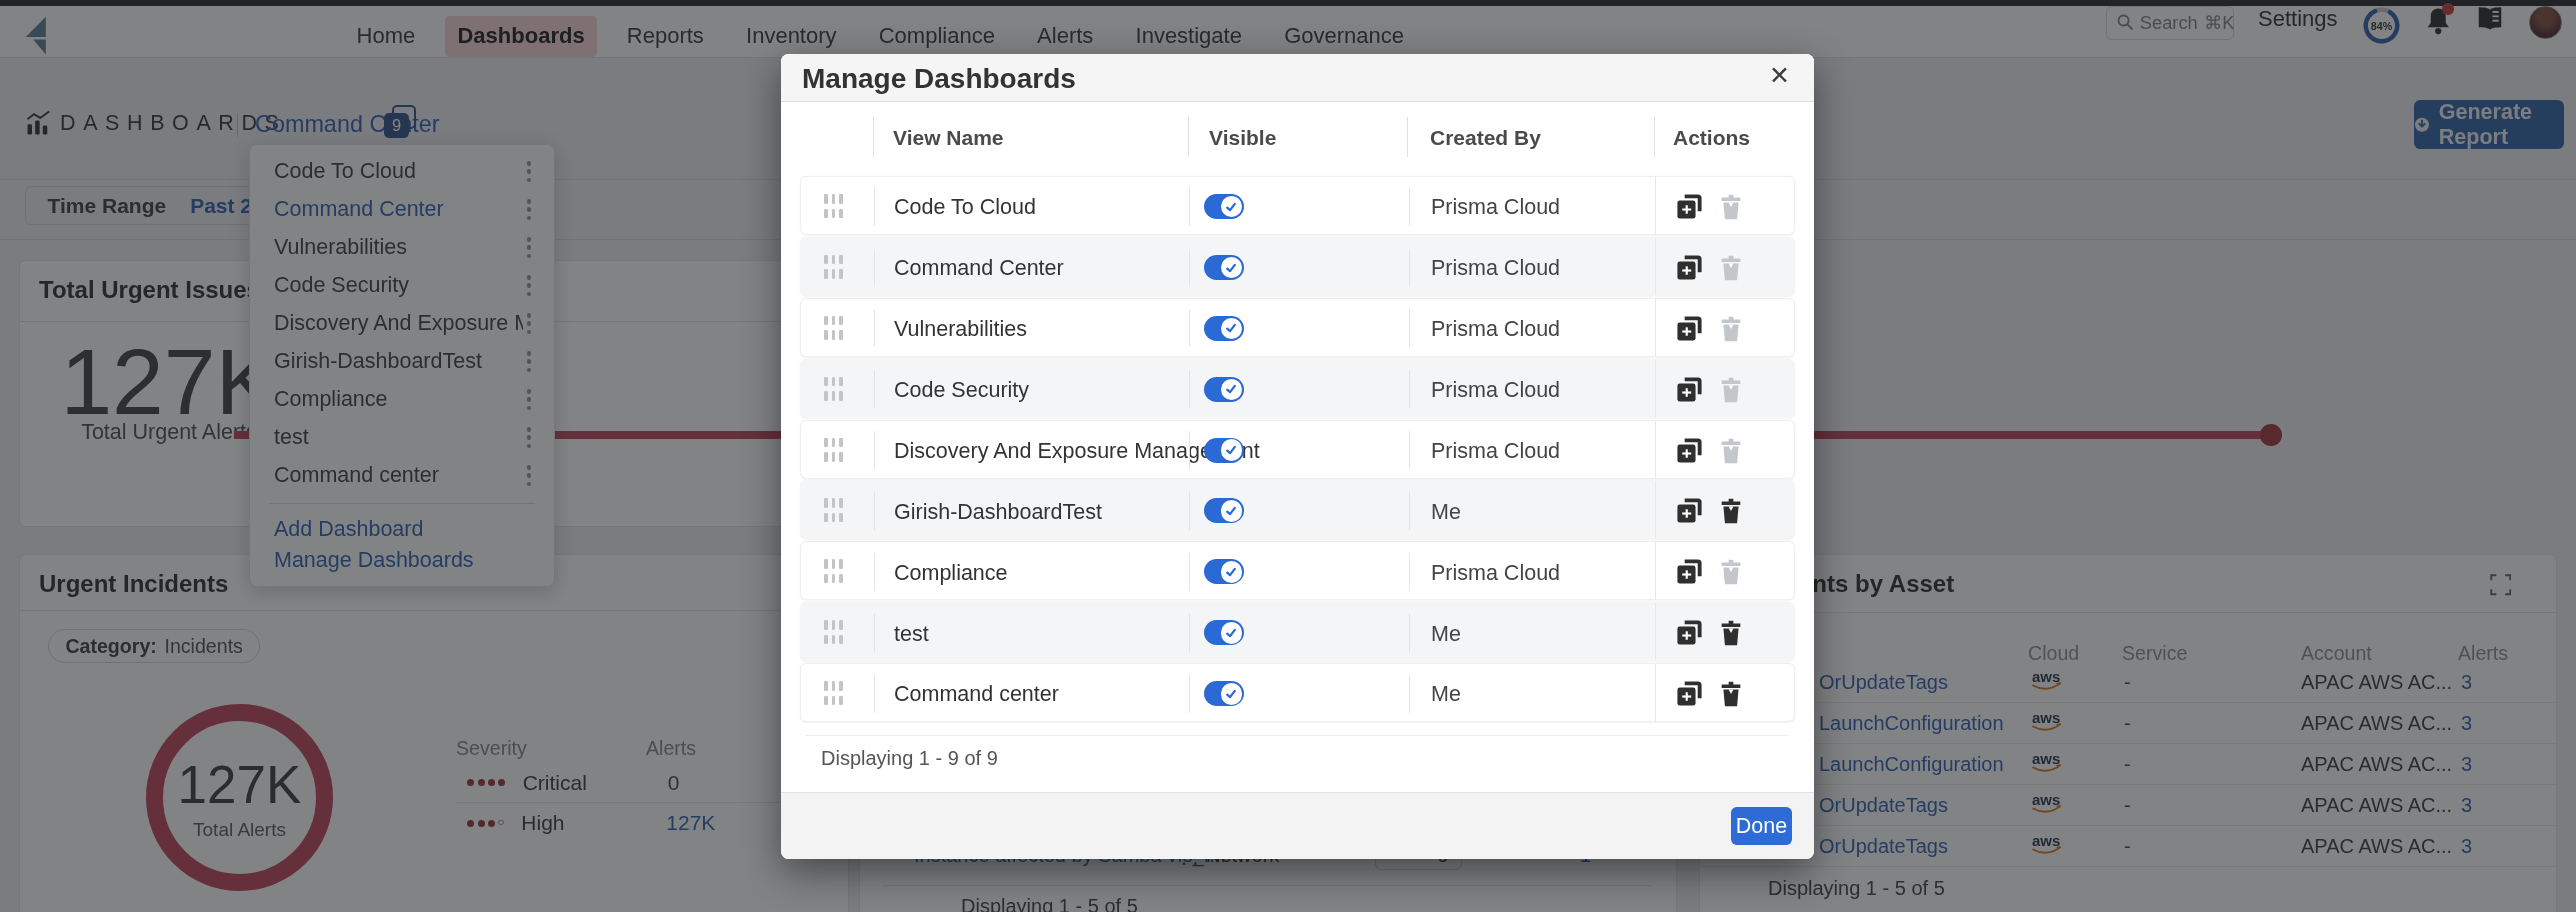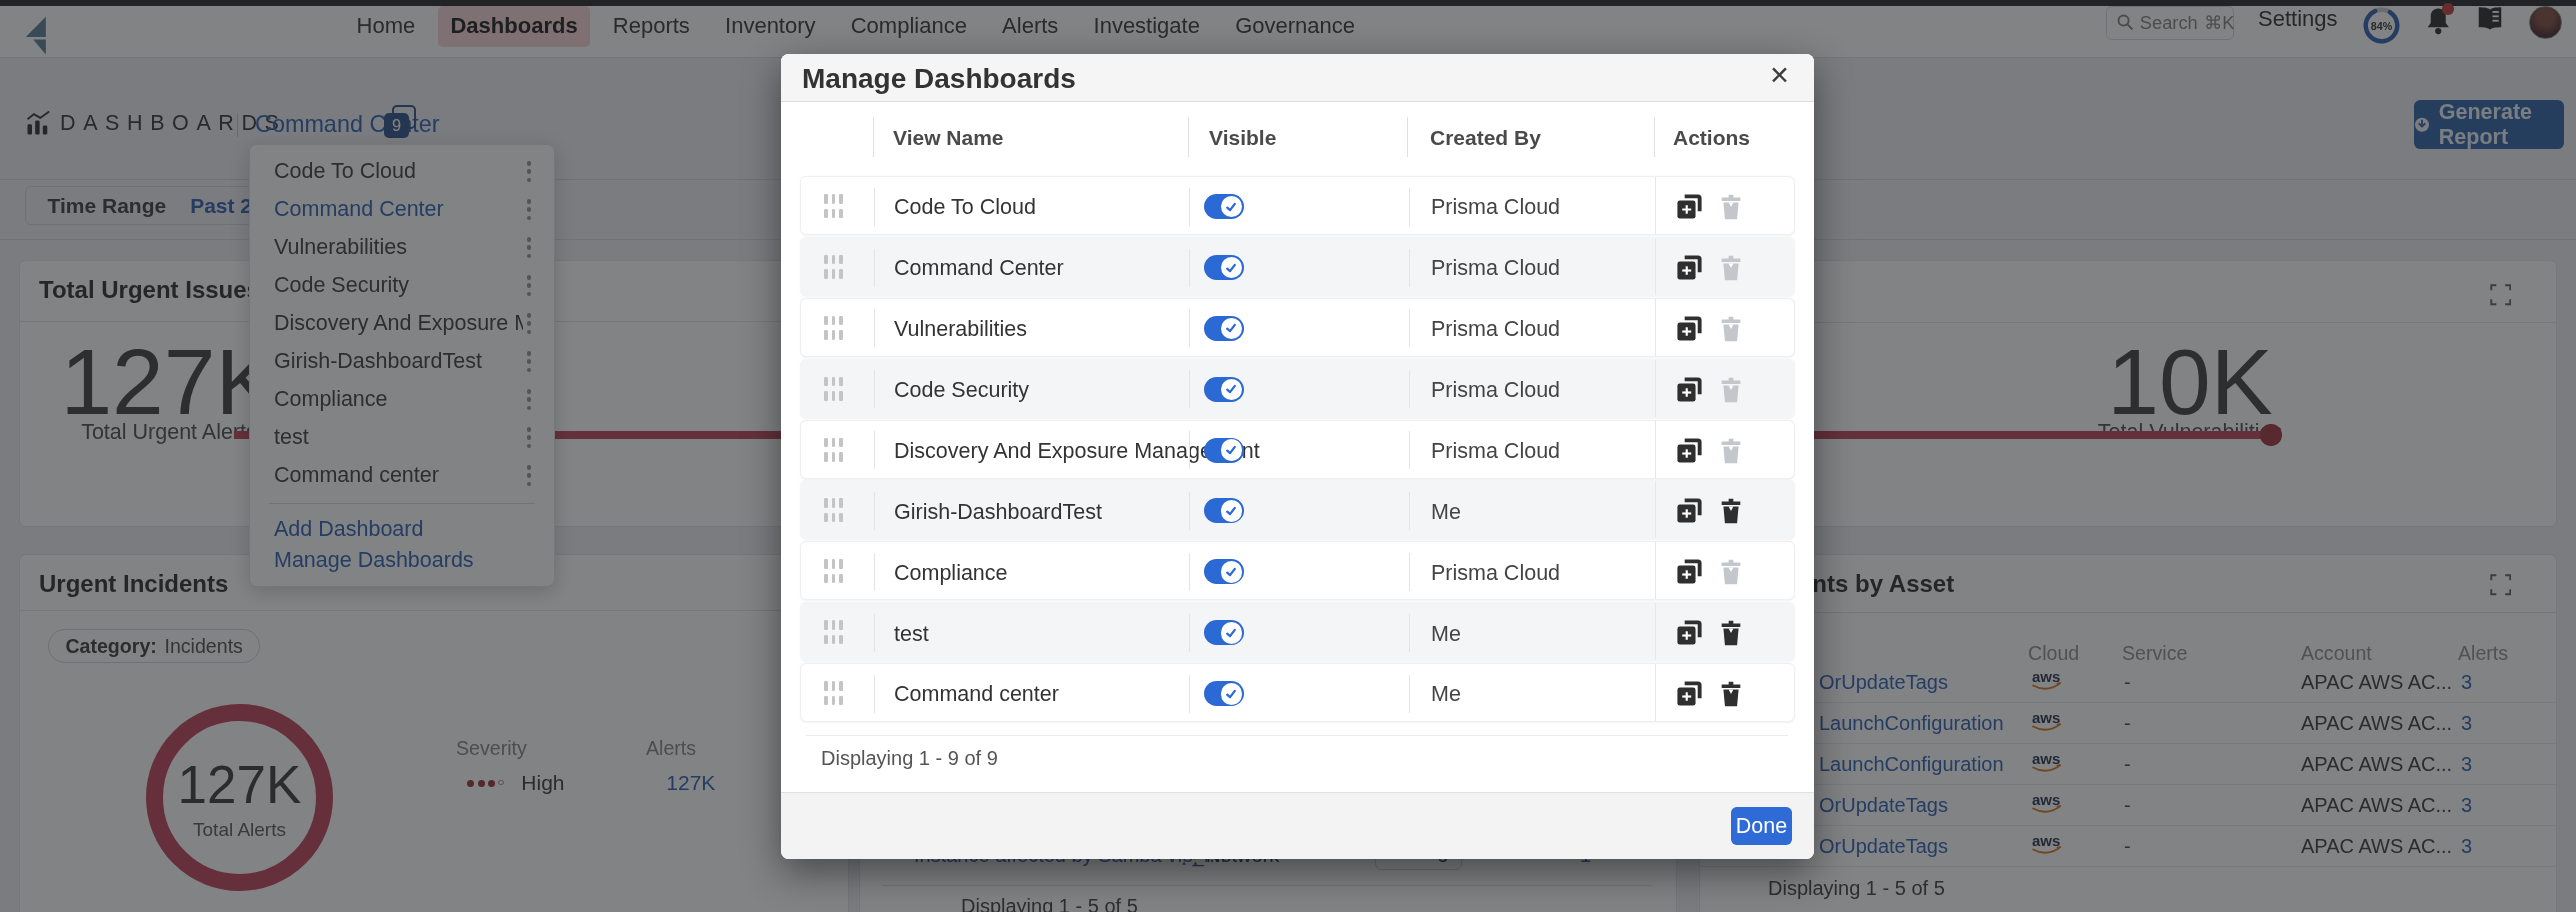--- a/index.html
+++ b/index.html
@@ -12,21 +12,21 @@
 
   
   .topbar{position:absolute;left:0;top:5.7px;width:100%;height:52px;background:#fff;border-bottom:0.6px solid #e2e2e2;}
   .logo{position:absolute;left:17.7px;top:7.6px;}
   .module-box{position:absolute;left:54px;top:7.6px;width:268px;height:37px;border:1.3px solid #d8dadd;border-radius:6.3px;
               display:flex;align-items:center;padding:0 14px;cursor:pointer;}
   .diamonds{display:flex;margin-right:15px;}
   .diamond{width:20px;height:20px;background:#a8434a;border:2.5px solid #6b3238;border-radius:4.4px;transform:rotate(45deg);margin-left:-8.8px;}
   .diamond:first-child{margin-left:0;}
   .module-label{font-size:23px;color:#4872ad;flex:1;}
-  .nav{position:absolute;left:344px;top:0;height:100%;display:flex;align-items:flex-start;gap:10px;}
+  .nav{position:absolute;left:344px;top:0;height:100%;display:flex;align-items:flex-end;gap:17px;}
   .nav-item{font-size:22px;color:#474747;padding:7.6px 12.6px;border-radius:5px;cursor:pointer;white-space:nowrap;}
   .nav-item.active{background:#f6d7d9;font-weight:bold;color:#2f2f2f;}
   .top-right{position:absolute;right:14px;top:0;height:100%;display:flex;align-items:flex-start;gap:24px;}
   .search-box{width:128px;height:34px;border:1.3px solid #d8dadd;border-radius:5.7px;display:flex;align-items:center;
               padding:0 8.8px;gap:6.3px;cursor:text;}
   .search-ph{font-size:18.3px;color:#8d8d8d;}
   .search-kbd{font-size:18.3px;color:#8d8d8d;}
   .settings-label{font-size:22px;color:#3f3f3f;cursor:pointer;}
   .gauge{position:relative;width:39px;height:39px;cursor:pointer;}
   .gauge text{font-size:17px;fill:#444;font-weight:bold;}
@@ -263,49 +263,49 @@
   </div>
   <div class="hr2"></div>
 
   <section class="card" id="card-issues">
     <span class="card-title">Total Urgent Issues</span>
     <span class="card-hr" style="top:60px;"></span>
     <span class="big-num" style="left:32px;top:68px;width:234px;">127K</span>
     <span class="big-cap" style="left:32px;top:159px;width:234px;">Total Urgent Alerts</span>
   </section>
 
-  <section class="card" id="card-vulns">
-    <span class="card-hr" style="top:61px;"></span>
-    <span class="expand" style="right:45px;top:23px;">
-      <svg width="21.5" height="21.5" viewBox="0 0 34 34" fill="none" stroke="#6b6b6b" stroke-width="3">
-          <path d="M2 10V2h8M24 2h8v8M32 24v8h-8M10 32H2v-8"></path>
-        </svg>
-    </span>
-    <span class="big-num" style="left:373px;top:68px;width:234px;">10K</span>
-    <span class="big-cap" style="left:373px;top:159px;width:234px;">Total Vulnerabilities</span>
-  </section>
 
   <div class="red-bar" style="left:234px;width:549px;"></div>
   <div class="red-bar" style="left:1787px;width:484px;"></div>
   <div class="red-dot"></div>
 
   <section class="card" id="card-incidents">
     <span class="card-title">Urgent Incidents</span>
     <span class="card-hr" style="top:55px;"></span>
     <div class="cat-pill">
       <span class="k">Category:</span>
       <span class="v">Incidents</span>
     </div>
     <div class="donut">
       <span class="dv">127K</span>
       <span class="dc">Total Alerts</span>
     </div>
     <span class="sev-head" style="left:436px;">Severity</span>
     <span class="sev-head" style="left:626px;">Alerts</span>
     <div class="sev-rows" id="sev-rows">
+  <div class="sev-row">
+    <span class="dots">
+            <i></i>
+            <i></i>
+            <i></i>
+            <i></i>
+          </span>
+    <span class="sev-name">Critical</span>
+    <span class="sev-val">0</span>
+  </div>
 
   <div class="sev-row">
     <span class="dots">
             <i></i>
             <i></i>
             <i></i>
             <i class="off"></i>
           </span>
     <span class="sev-name">High</span>
     <span class="sev-val link">127K</span>

